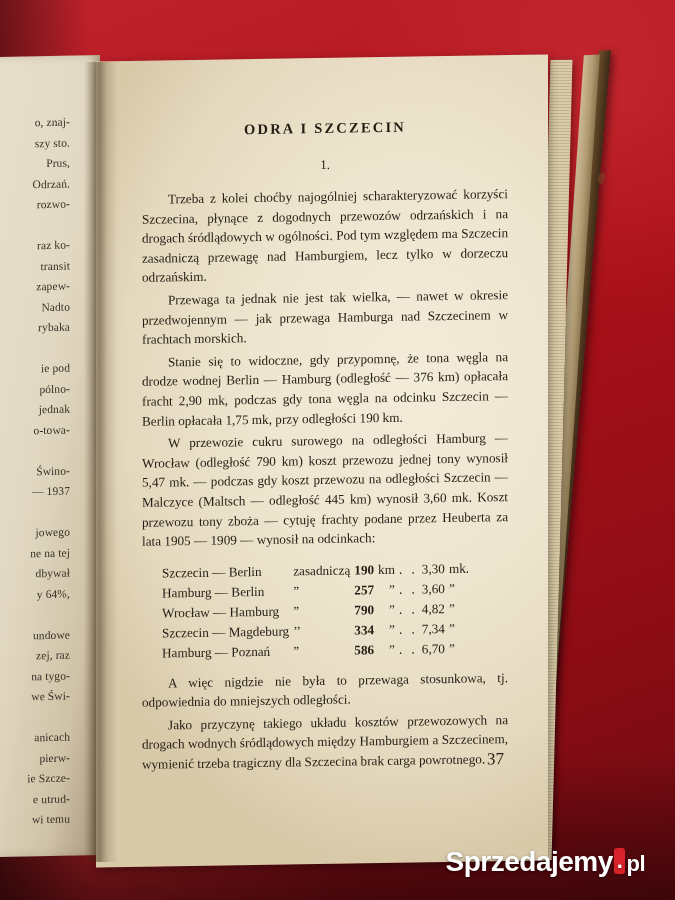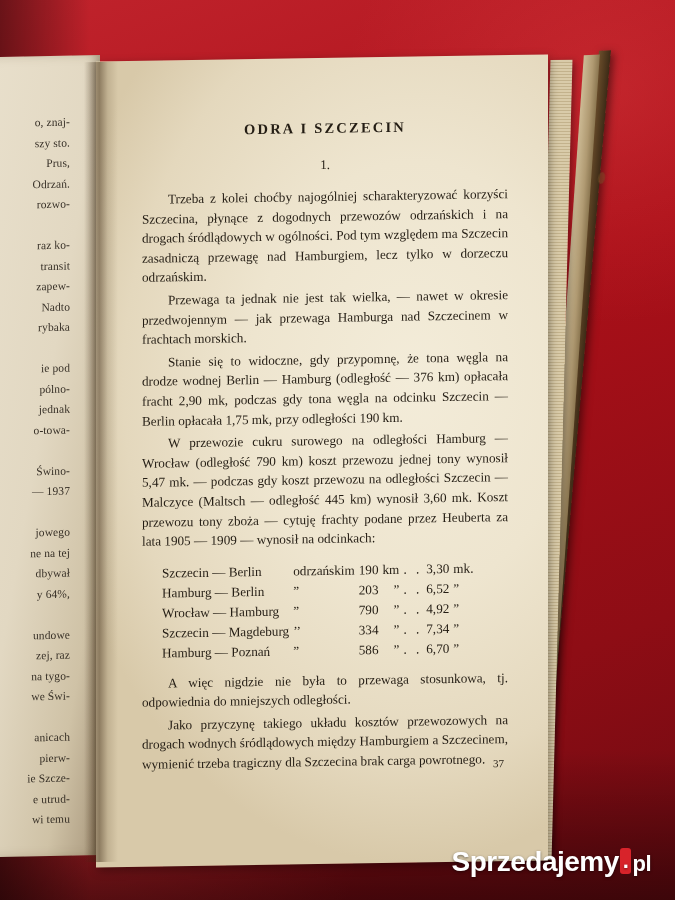--- a/index.html
+++ b/index.html
@@ -179,39 +179,39 @@
   table.freight {
     margin: 12px 0 10px 18px;
     border-collapse: collapse;
     font-size: 13.2px;
     color: #241d14;
     line-height: 20px;
   }
   table.freight td { padding: 0 2px; white-space: nowrap; }
   td.route { padding-right: 14px; }
   td.lbl { padding-right: 6px; text-align: left; }
-  td.km { text-align: right; padding-right: 4px; }
+  td.km { text-align: right; padding-right: 4px; font-weight: bold; }
   td.kmu { text-align: right; padding-right: 8px; }
   td.dots { text-align: center; letter-spacing: 3px; padding: 0 6px; }
   td.val { text-align: right; padding-right: 5px; margin-left: 28px; }
   td.unit { text-align: left; }
 
   .page-number {
     position: absolute;
     right: 44px;
     bottom: 92px;
-    font-size: 11px;
+    font-size: 17px;
     color: #241d14;
     font-family: Liberation Serif, serif;
   }
 
   
   .watermark {
     position: absolute;
-    right: 24px;
+    right: 30px;
     bottom: 22px;
     font-family: "Liberation Sans", sans-serif;
     font-size: 28px;
     font-weight: bold;
     color: #ffffff;
     letter-spacing: -0.5px;
     text-shadow: 0 1px 3px rgba(0,0,0,0.5);
     z-index: 40;
   }
   .watermark .dot {
@@ -289,43 +289,43 @@
 
         <p class="para">Trzeba z kolei choćby najogólniej scharakteryzować korzyści Szczecina, płynące z dogodnych przewozów odrzańskich i na drogach śródlądowych w ogólności. Pod tym względem ma Szczecin zasadniczą przewagę nad Hamburgiem, lecz tylko w dorzeczu odrzańskim.</p>
         <p class="para">Przewaga ta jednak nie jest tak wielka, — nawet w okresie przedwojennym — jak przewaga Hamburga nad Szczecinem w frachtach morskich.</p>
         <p class="para">Stanie się to widoczne, gdy przypomnę, że tona węgla na drodze wodnej Berlin — Hamburg (odległość — 376 km) opłacała fracht 2,90 mk, podczas gdy tona węgla na odcinku Szczecin — Berlin opłacała 1,75 mk, przy odległości 190 km.</p>
         <p class="para">W przewozie cukru surowego na odległości Hamburg — Wrocław (odległość 790 km) koszt przewozu jednej tony wynosił 5,47 mk. — podczas gdy koszt przewozu na odległości Szczecin — Malczyce (Maltsch — odległość 445 km) wynosił 3,60 mk. Koszt przewozu tony zboża — cytuję frachty podane przez Heuberta za lata 1905 — 1909 — wynosił na odcinkach:</p>
 
         <table class="freight">
           <tbody>
             <tr>
               <td class="route">Szczecin — Berlin</td>
-              <td class="lbl">odrzańskim</td>
+              <td class="lbl">zasadniczą</td>
               <td class="km">190</td>
               <td class="kmu">km</td>
               <td class="dots">. .</td>
               <td class="val">3,30</td>
               <td class="unit">mk.</td>
             </tr>
             <tr>
               <td class="route">Hamburg — Berlin</td>
               <td class="lbl">”</td>
-              <td class="km">203</td>
+              <td class="km">257</td>
               <td class="kmu">”</td>
               <td class="dots">. .</td>
-              <td class="val">6,52</td>
+              <td class="val">3,60</td>
               <td class="unit">”</td>
             </tr>
             <tr>
               <td class="route">Wrocław — Hamburg</td>
               <td class="lbl">”</td>
               <td class="km">790</td>
               <td class="kmu">”</td>
               <td class="dots">. .</td>
-              <td class="val">4,92</td>
+              <td class="val">4,82</td>
               <td class="unit">”</td>
             </tr>
             <tr>
               <td class="route">Szczecin — Magdeburg</td>
               <td class="lbl">’’</td>
               <td class="km">334</td>
               <td class="kmu">”</td>
               <td class="dots">. .</td>
               <td class="val">7,34</td>
               <td class="unit">”</td>

